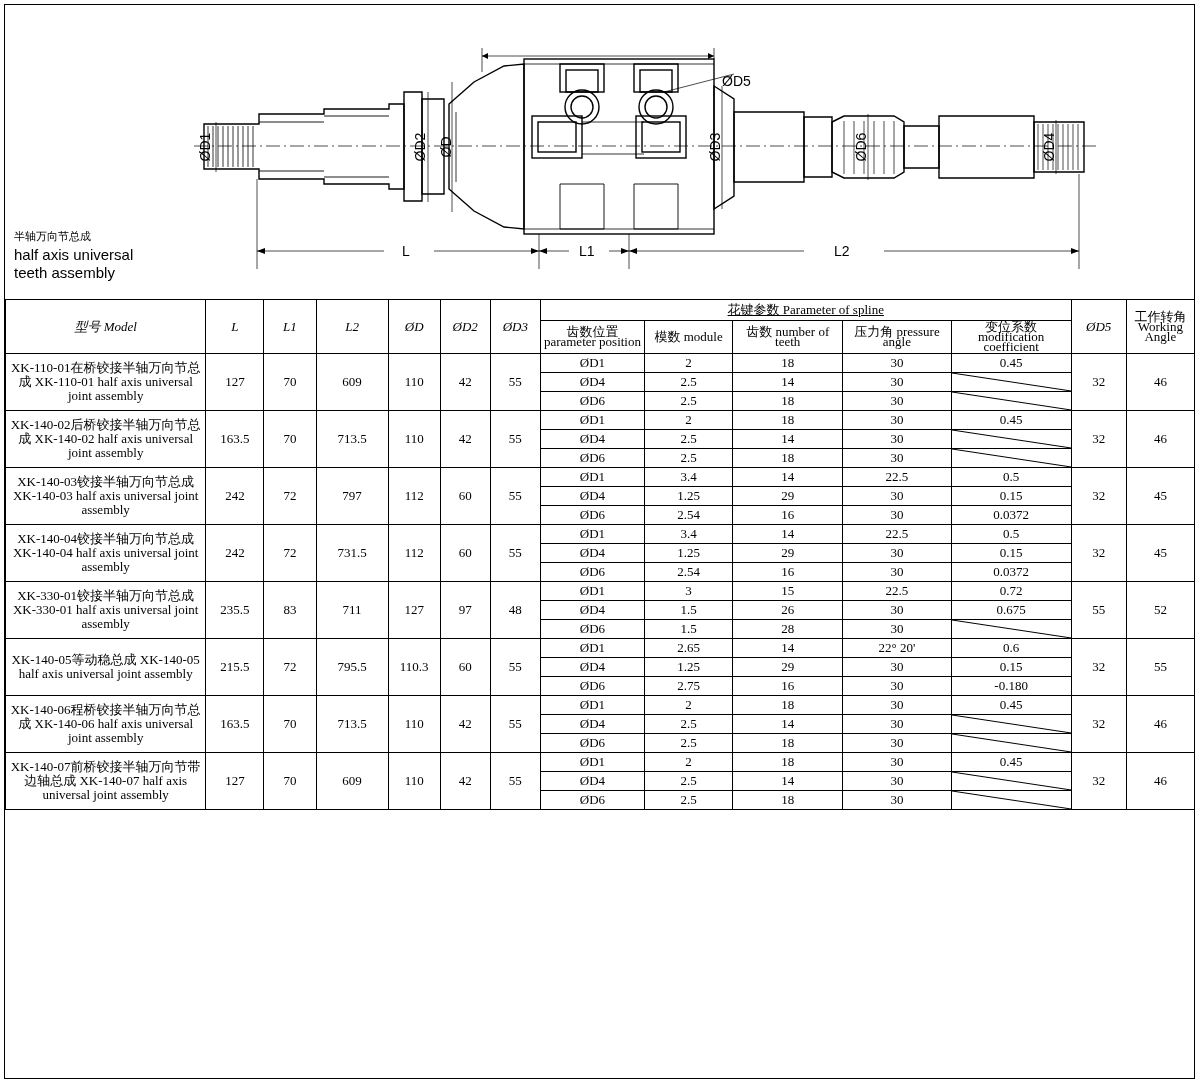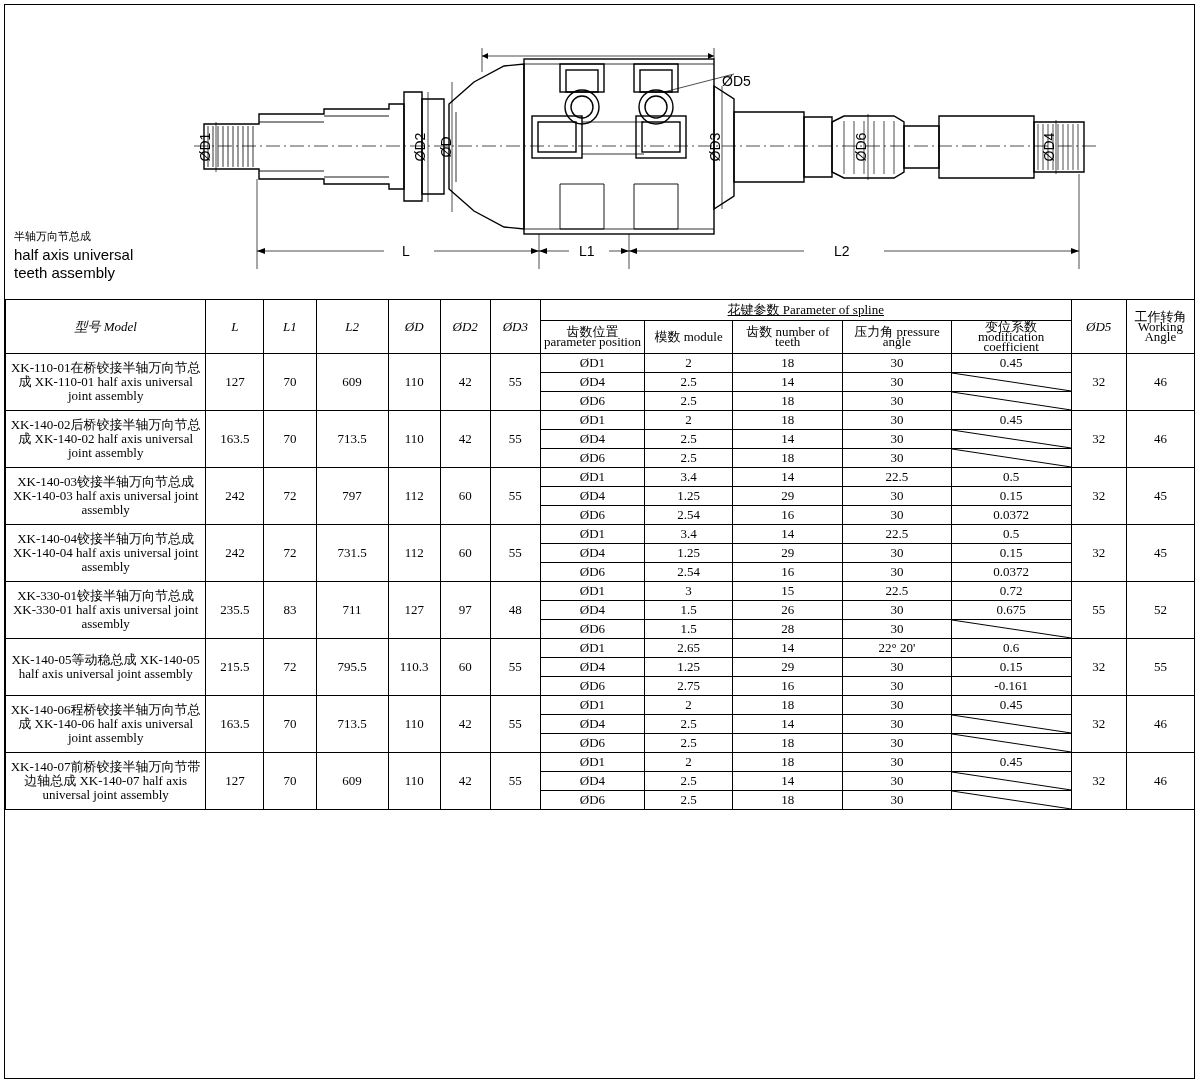--- a/index.html
+++ b/index.html
@@ -404,21 +404,21 @@
         <td class="num">1.25</td>
         <td class="num">29</td>
         <td class="num">30</td>
         <td class="num">0.15</td>
       </tr>
       <tr>
         <td class="sp-label">ØD6</td>
         <td class="num">2.75</td>
         <td class="num">16</td>
         <td class="num">30</td>
-        <td class="num">-0.161</td>
+        <td class="num">-0.180</td>
       </tr>
       <tr>
         <td rowspan="3" class="model-cell">XK-140-06程桥铰接半轴万向节总成 XK-140-06 half axis universal joint assembly</td>
         <td rowspan="3" class="num">163.5</td>
         <td rowspan="3" class="num">70</td>
         <td rowspan="3" class="num">713.5</td>
         <td rowspan="3" class="num">110</td>
         <td rowspan="3" class="num">42</td>
         <td rowspan="3" class="num">55</td>
         <td class="sp-label">ØD1</td>

